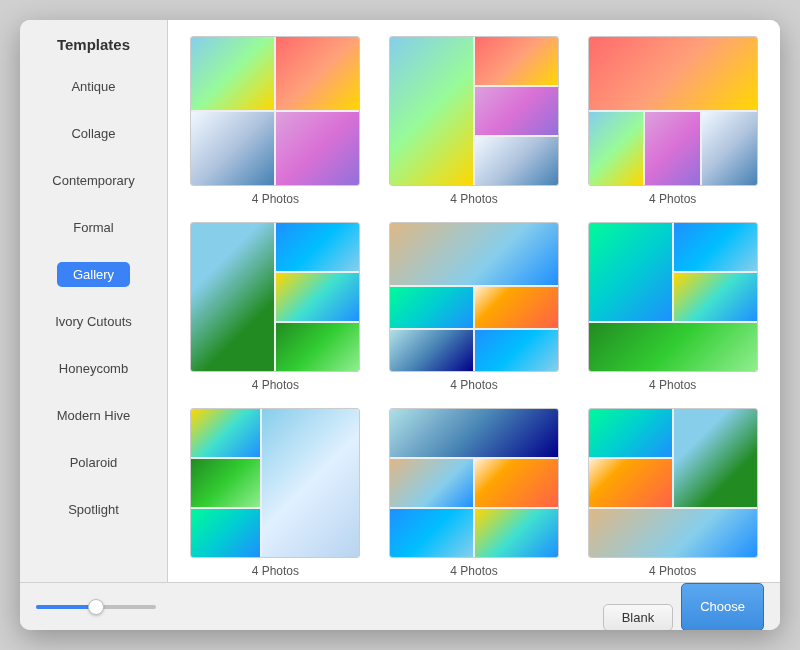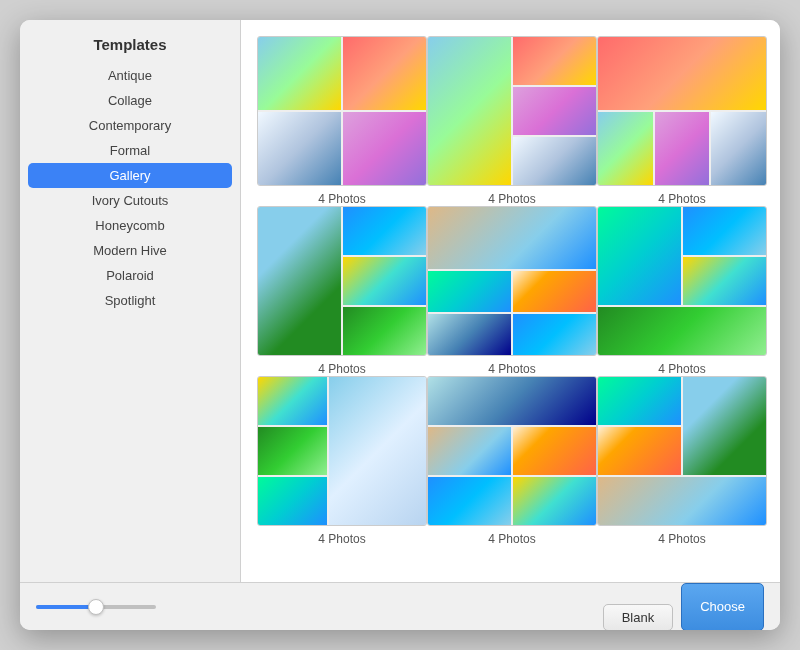--- a/index.html
+++ b/index.html
@@ -26,64 +26,66 @@
     }
 
     .main-content {
       display: flex;
       flex: 1;
       overflow: hidden;
     }
 
     
     .sidebar {
-      width: 221px;
+      width: 148px;
       background: #f0f0f0;
       border-right: 1px solid #d0d0d0;
       padding: 16px 0;
       display: flex;
       flex-direction: column;
+      align-items: center;
     }
 
     .sidebar-title {
       font-size: 15px;
       font-weight: 600;
       color: #333;
       text-align: center;
       margin-bottom: 10px;
       padding: 0 10px;
     }
 
     .sidebar-item {
       padding: 5px 16px;
       font-size: 13px;
       color: #444;
       cursor: pointer;
       text-align: center;
       border-radius: 5px;
-      margin: 0 8px;
+      margin: 11px 8px;
     }
 
     .sidebar-item.active {
       background: #3b82f6;
       color: white;
       border-radius: 5px;
     }
 
     
     .templates-area {
       flex: 1;
       background: white;
       overflow-y: auto;
       padding: 16px;
     }
 
     .templates-grid {
       display: grid;
       grid-template-columns: repeat(3, 1fr);
+      gap: 16px;
     }
 
     .template-card {
       display: flex;
       flex-direction: column;
       align-items: center;
       cursor: pointer;
     }
 
     .template-thumb {

